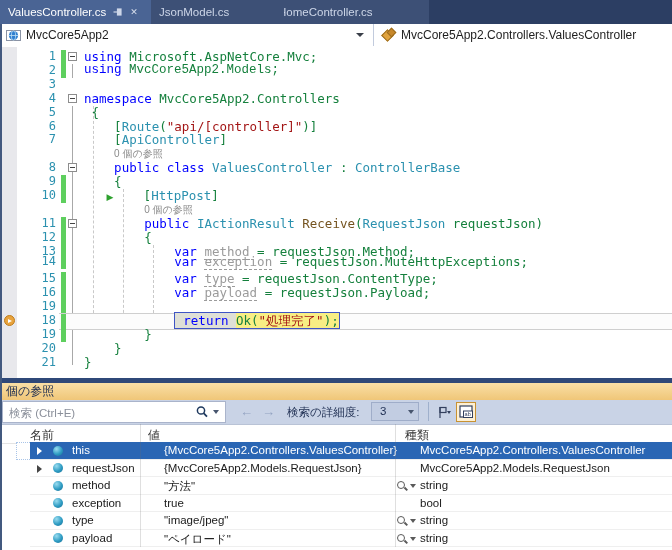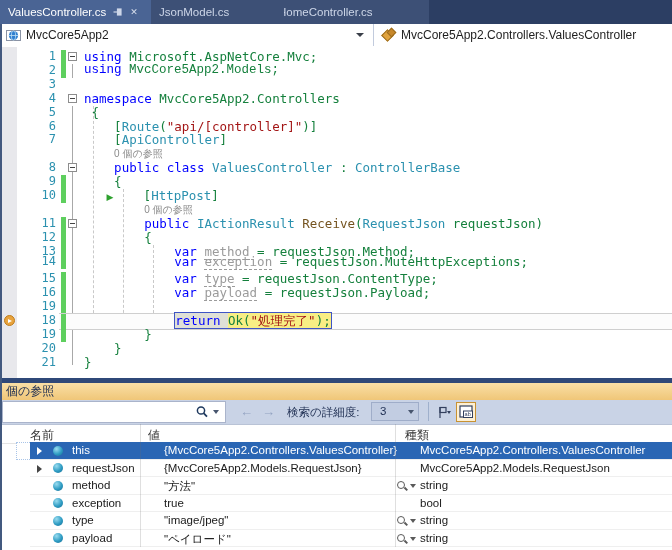--- a/index.html
+++ b/index.html
@@ -34,21 +34,21 @@
   .foldbox::after{content:"";position:absolute;left:1px;right:1px;top:3px;height:1px;background:#444;}
   .ctext{position:absolute;top:0;white-space:pre;}
   .tok-k{color:#0000ff;text-align:center;} .tok-t{color:#2b91af;} .tok-s{color:#a31515;} .tok-p{color:#15803d;}
   .tok-m{color:#74531f;}
   .tok-d{color:#9b9b9b;border-bottom:1px dashed #9b9b9b;}
   .tok-g{color:#2ea12e;font-family:"DejaVu Sans",sans-serif;font-size:9px;}
   .lens{color:#8a8a8a;font-size:10px;font-family:"Liberation Sans",sans-serif;}
   .curband{position:absolute;left:57px;right:0;height:15px;border-top:1px solid #cfcfcf;
            border-bottom:1px solid #cfcfcf;background:#fcfcfc;}
   .stmtbox{border:1px solid #3f55c4;}
-  .retbg{background:#dfe0d6;}
+  .retbg{background:#dfe0d6;padding-left:8px;}
   .okbg{background:#f8ee84;}
   .bp-arrow{position:absolute;left:2px;width:11px;height:11px;border-radius:50%;
             background:#e8a33d;border:1px solid #c07c1a;box-sizing:border-box;z-index:5;}
   .bp-arrow::after{content:"";position:absolute;left:3px;top:2.5px;width:0;height:0;
             border-left:4px solid #fff;border-top:2.5px solid transparent;border-bottom:2.5px solid transparent;}
   .foldline{position:absolute;width:1px;background:#a8a8a8;}
   .iguide{position:absolute;width:1px;border-left:1px dashed #c9c9c9;}
   
   .splitter{position:absolute;left:0;top:378px;width:672px;height:5px;background:#2f4878;}
   
@@ -264,20 +264,21 @@
   </div>
 
   <div class="splitter"></div>
 
   <div class="lt-title">
     <span>個の参照</span>
   </div>
 
   <div class="lt-toolbar">
     <div class="searchbox">
+      <input type="text" placeholder="検索 (Ctrl+E)" style="">
       <span style="position:absolute;left:192px;top:3px;width:14px;height:14px;">
         <svg width="14" height="14" viewBox="0 0 14 14">
             <circle cx="6" cy="5.5" r="3.6" fill="none" stroke="#1e395e" stroke-width="1.5"></circle>
         <line x1="8.6" y1="8.2" x2="12" y2="11.6" stroke="#1e395e" stroke-width="1.8"></line>
           </svg>
       </span>
       <span style="position:absolute;left:210px;top:8px;width:0;height:0;border-left:3.5px solid transparent;border-right:3.5px solid transparent;border-top:4px solid #47556e;"></span>
     </div>
     <span class="tb-arrow" style="left:240px;">←</span>
     <span class="tb-arrow" style="left:262px;">→</span>

